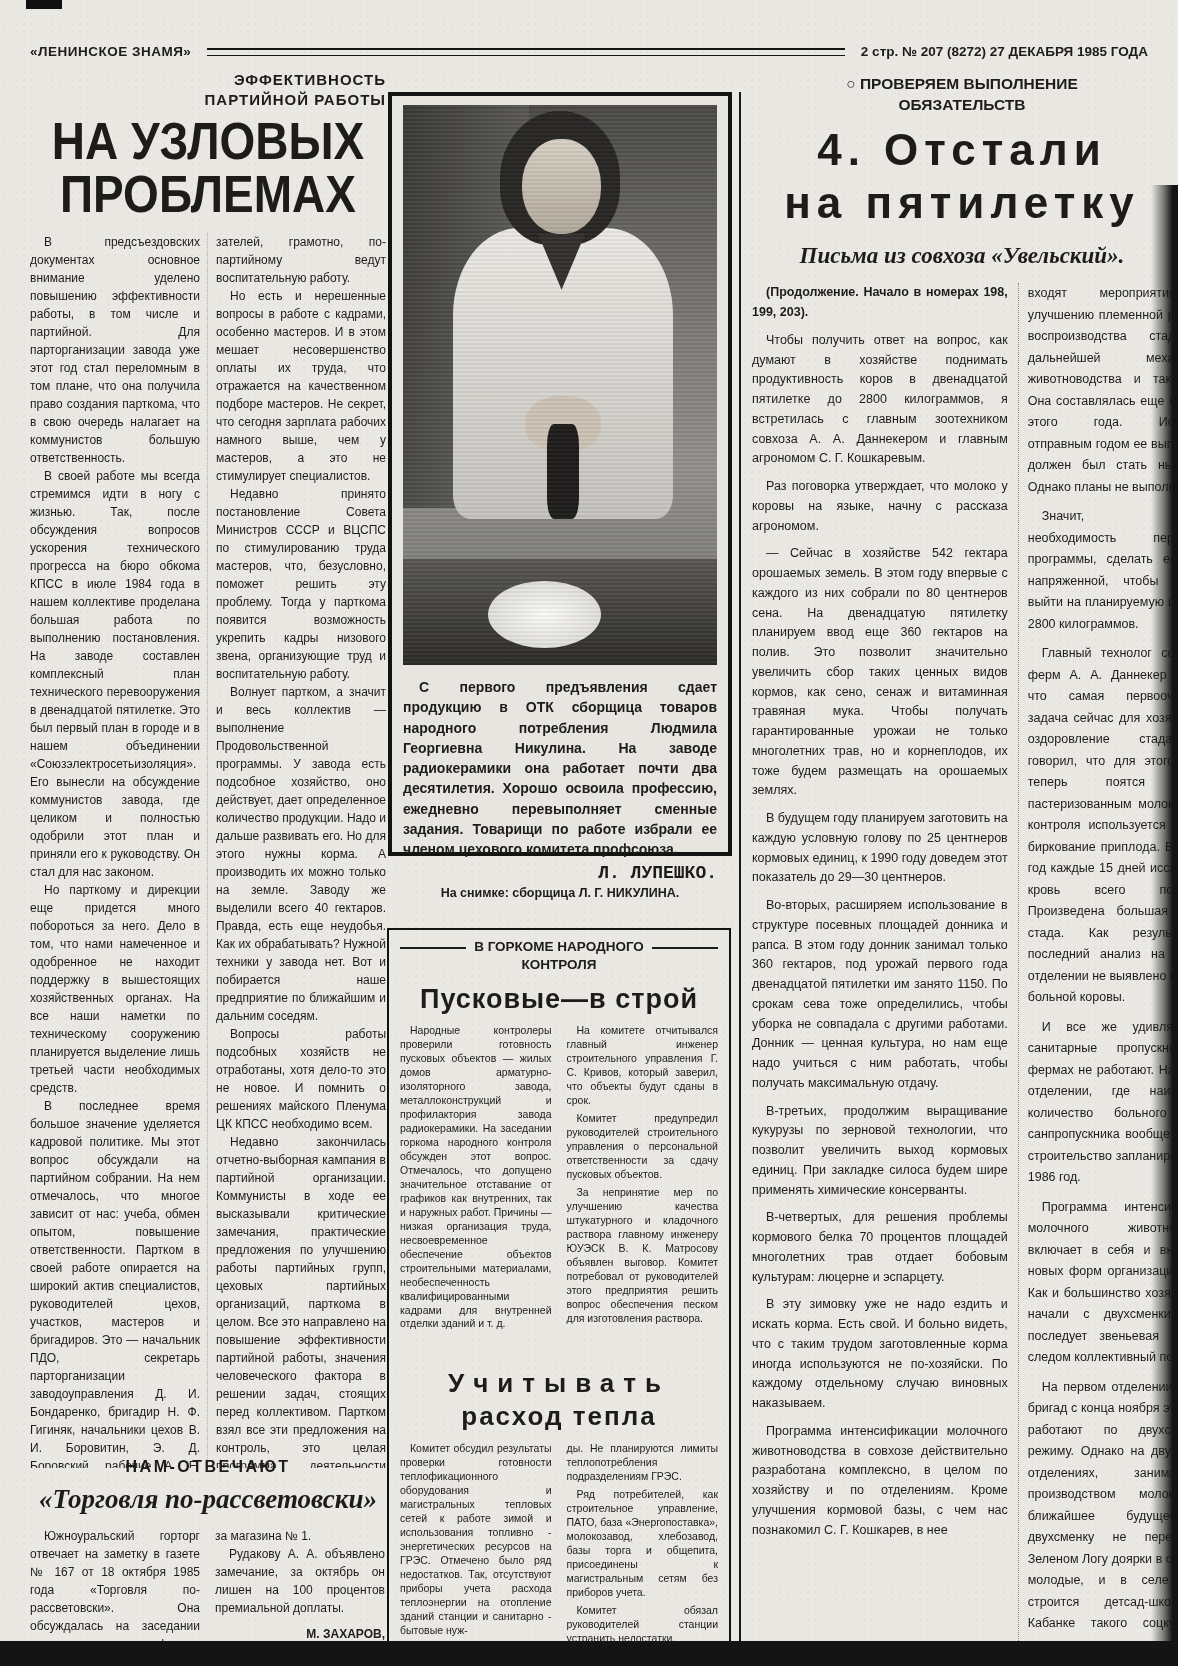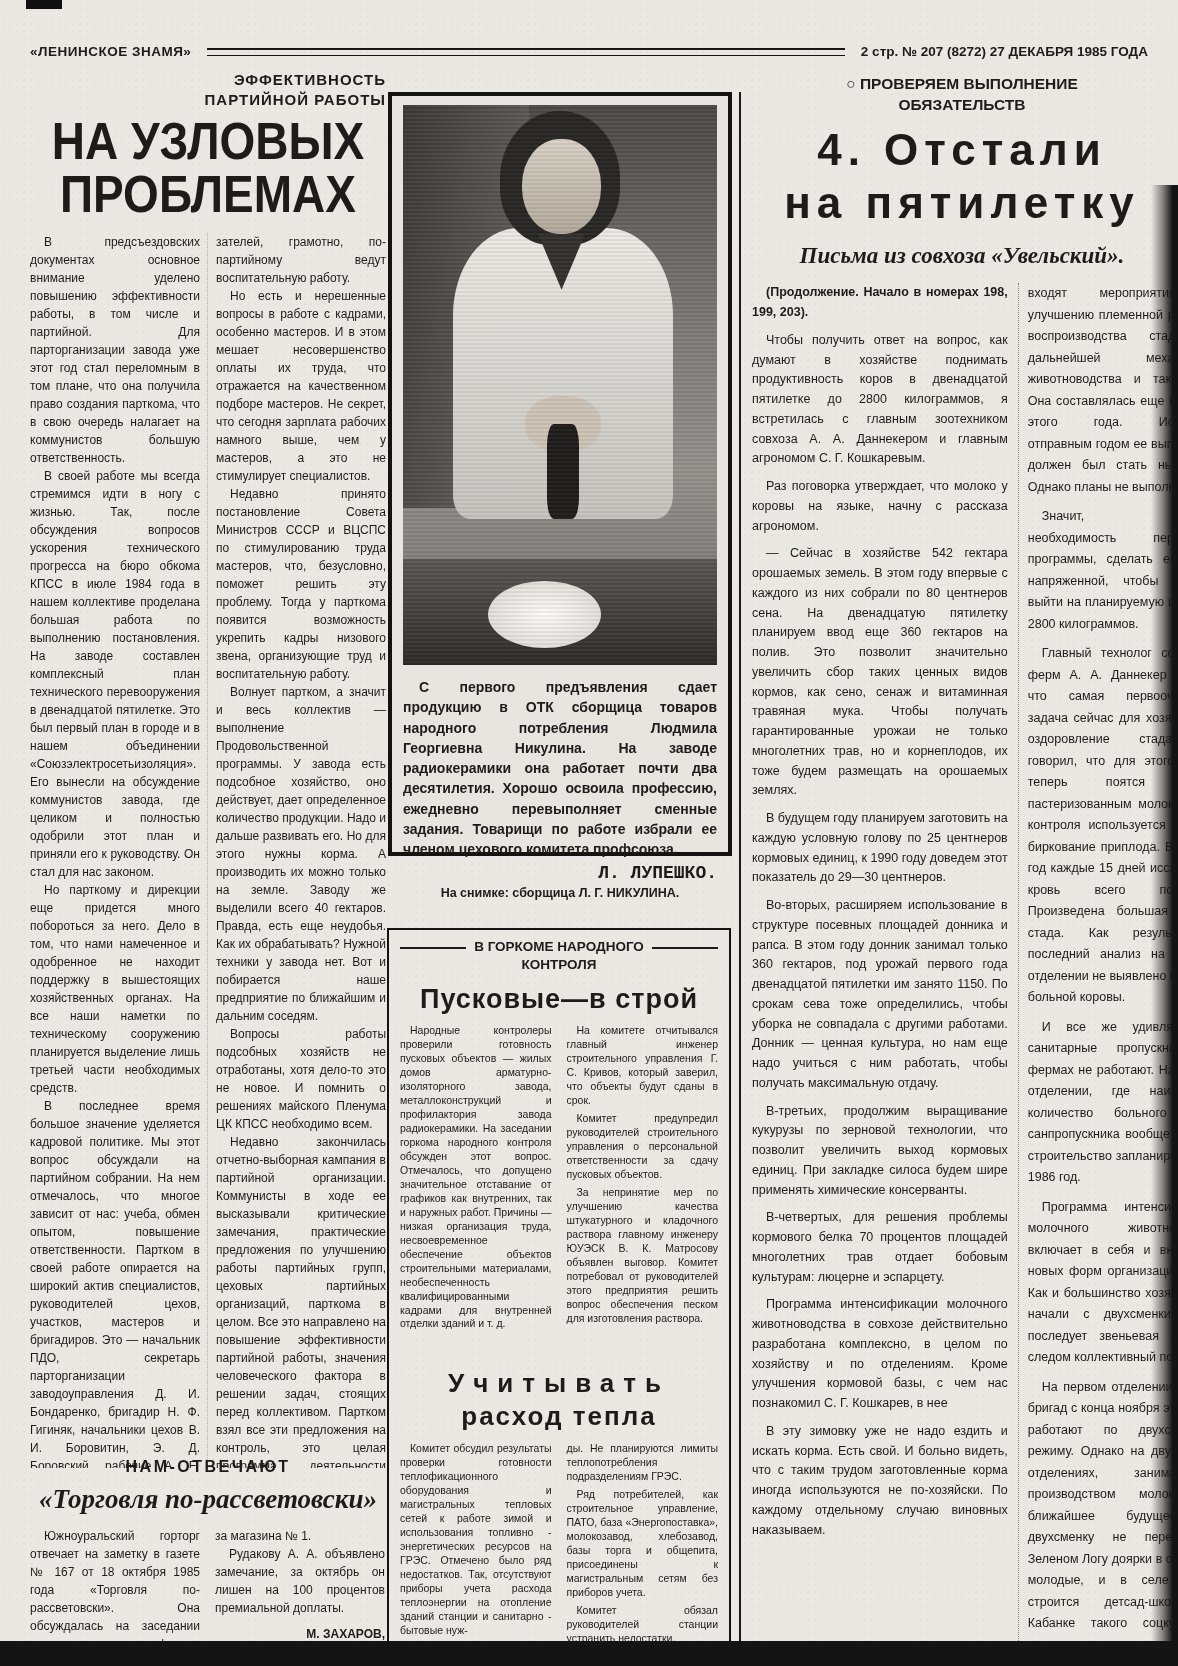--- a/index.html
+++ b/index.html
@@ -227,22 +227,22 @@
     <div class="fy-cols">
       <div class="fy-col1 col">
           <p>(Продолжение. Начало в номерах 198, 199, 203).</p>
           <p>Чтобы получить ответ на вопрос, как думают в хозяйстве поднимать продуктивность коров в двенадцатой пятилетке до 2800 килограммов, я встретилась с главным зоотехником совхоза А. А. Даннекером и главным агрономом С. Г. Кошкаревым.</p>
           <p>Раз поговорка утверждает, что молоко у коровы на языке, начну с рассказа агрономом.</p>
           <p>— Сейчас в хозяйстве 542 гектара орошаемых земель. В этом году впервые с каждого из них собрали по 80 центнеров сена. На двенадцатую пятилетку планируем ввод еще 360 гектаров на полив. Это позволит значительно увеличить сбор таких ценных видов кормов, как сено, сенаж и витаминная травяная мука. Чтобы получать гарантированные урожаи не только многолетних трав, но и корнеплодов, их тоже будем размещать на орошаемых землях.</p>
           <p>В будущем году планируем заготовить на каждую условную голову по 25 центнеров кормовых единиц, к 1990 году доведем этот показатель до 29—30 центнеров.</p>
           <p>Во-вторых, расширяем использование в структуре посевных площадей донника и рапса. В этом году донник занимал только 360 гектаров, под урожай первого года двенадцатой пятилетки им занято 1150. По срокам сева тоже определились, чтобы уборка не совпадала с другими работами. Донник — ценная культура, но нам еще надо учиться с ним работать, чтобы получать максимальную отдачу.</p>
           <p>В-третьих, продолжим выращивание кукурузы по зерновой технологии, что позволит увеличить выход кормовых единиц. При закладке силоса будем шире применять химические консерванты.</p>
           <p>В-четвертых, для решения проблемы кормового белка 70 процентов площадей многолетних трав отдает бобовым культурам: люцерне и эспарцету.</p>
+          <p>В эту зимовку уже не надо ездить и искать корма. Есть свой. И больно видеть, что с таким трудом заготовленные корма иногда используются не по-хозяйски. По каждому отдельному случаю виновных наказываем.</p>
           <p>Программа интенсификации молочного животноводства в совхозе действительно разработана комплексно, в целом по хозяйству и по отделениям. Кроме улучшения кормовой базы, с чем нас познакомил С. Г. Кошкарев, в нее</p>
-          <p>В эту зимовку уже не надо ездить и искать корма. Есть свой. И больно видеть, что с таким трудом заготовленные корма иногда используются не по-хозяйски. По каждому отдельному случаю виновных наказываем.</p>
         </div>
       <div class="fy-col2 col cont">
         <div>
             <p>входят мероприятия по улучшению племенной работы и воспроизводства стада, по дальнейшей механизации животноводства и так далее. Она составлялась еще в апреле этого года. Исходным, отправным годом ее выполнения должен был стать нынешний. Однако планы не выполняются.</p>
             <p>Значит, назрела необходимость пересмотра программы, сделать ее более напряженной, чтобы все-таки выйти на планируемую цифру — 2800 килограммов.</p>
             <p>Главный технолог совхозных ферм А. А. Даннекер считает, что самая первоочередная задача сейчас для хозяйства — оздоровление стада. Он говорил, что для этого телята теперь поятся только пастеризованным молоком. Для контроля используется двойное биркование приплода. Весь этот год каждые 15 дней исследуется кровь всего поголовья. Произведена большая замена стада. Как результат, в последний анализ на третьем отделении не выявлено ни одной больной коровы.</p>
             <p>И все же удивляет, что санитарные пропускники на фермах не работают. На первом отделении, где наибольшее количество больного скота, санпропускника вообще нет. Его строительство запланировано на 1986 год.</p>
             <p>Программа интенсификации молочного животноводства включает в себя и внедрение новых форм организации труда. Как и большинство хозяйств, мы начали с двухсменки, затем последует звеньевая система, следом коллективный подряд.</p>
             <p>На первом отделении из трех бригад с конца ноября этого года работают по двухсменному режиму. Однако на двух других отделениях, занимающихся производством молока, на ближайшее будущее на двухсменку не перейти. В Зеленом Логу доярки в основном молодые, и в селе только строится детсад-школа. В Кабанке такого соцкультбыта тоже нет, а он очень нужен. По словам администрации, строительство начнется в двенадцатой пятилетке.</p>
           </div>

